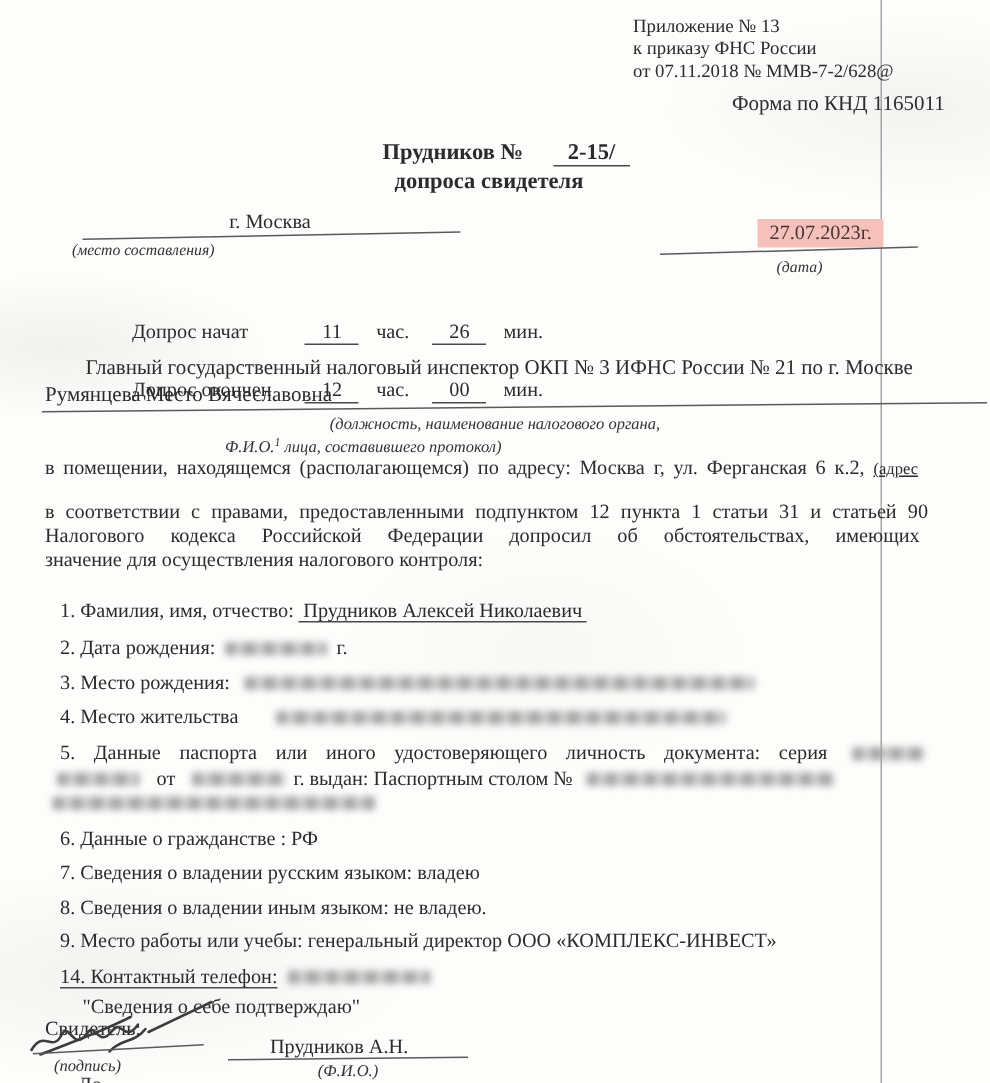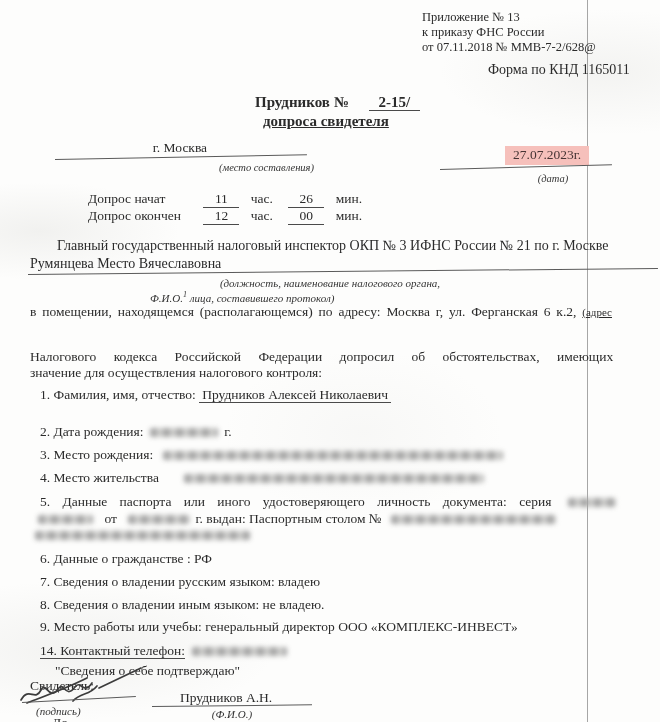--- a/index.html
+++ b/index.html
@@ -19,21 +19,21 @@
   .small{font-size:11px;text-decoration:underline;}
   .cap{font-style:italic;font-size:10.5px;color:#333;}
   .rule{position:absolute;height:0;border-top:1px solid #5a5a5a;transform-origin:left center;}
   .u{border-bottom:1px solid #4a4a4a;}
   .redact{
     display:inline-block;height:9px;border-radius:2px;vertical-align:-1px;
     background:repeating-linear-gradient(90deg,#8f8f8f 0 7px,#c2c2c0 7px 13px);
     filter:blur(2.6px);opacity:.8;
   }
   .vline{position:absolute;width:1px;background:rgba(95,95,95,.55);}
-  .times-label{display:inline-block;width:104px;}
+  .times-label{display:inline-block;width:104px;margin-top:22px;}
   .tval{display:inline-block;min-width:36px;text-align:center;border-bottom:1px solid #4a4a4a;margin:0 8px;}
   .unit{margin-right:4px;}
   .ws2{word-spacing:2.5px;}
   .ws4{word-spacing:4px;}
   .ws14{word-spacing:14px;}
   .ws9{word-spacing:9px;}
   sup{font-size:8px;}
 </style>
 </head>
 <body>
@@ -47,29 +47,29 @@
     <div>к приказу ФНС России</div>
     <div>от 07.11.2018 № ММВ-7-2/628@</div>
   </div>
 
   <div class="abs" style="left:488px;top:62px;font-size:14px;">Форма по КНД 1165011</div>
 
   <div class="abs b" style="left:255px;top:94px;font-size:15px;">
     <span>Прудников №</span>
     <span class="u" style="margin-left:16px;padding:0 10px;">2-15/</span>
   </div>
-  <div class="abs b" style="left:263px;top:113px;font-size:15px;text-decoration:underline;">допроса свидетеля</div>
+  <div class="abs b" style="left:263px;top:113px;font-size:15px;">допроса свидетеля</div>
 
   <div class="abs" style="left:55px;top:140px;width:250px;text-align:center;">г. Москва</div>
   <div class="rule" style="left:55px;top:159px;width:252px;transform:rotate(-1.1deg);"></div>
-  <div class="abs cap" style="left:64px;top:162px;width:250px;text-align:right;">(место составления)</div>
+  <div class="abs cap" style="left:48px;top:162px;width:250px;text-align:left;">(место составления)</div>
 
   <div class="abs" style="left:505px;top:146px;background:#f6c0bb;padding:1px 8px 2px;color:#463434;">27.07.2023г.</div>
   <div class="rule" style="left:440px;top:169px;width:172px;transform:rotate(-1.6deg);"></div>
-  <div class="abs cap" style="left:498px;top:173px;width:110px;text-align:center;">(дата)</div>
+  <div class="abs cap" style="left:478px;top:173px;width:110px;text-align:center;">(дата)</div>
 
   <div class="abs" style="left:88px;top:191px;line-height:16px;">
     <div>
       <span class="times-label">Допрос начат</span>
       <span class="tval">11</span>
       <span class="unit">час.</span>
       <span class="tval">26</span>
       <span class="unit">мин.</span>
     </div>
     <div>
@@ -81,24 +81,25 @@
     </div>
   </div>
 
   <div class="abs" style="left:57px;top:238px;font-size:14px;">Главный государственный налоговый инспектор ОКП № 3  ИФНС России № 21 по г. Москве</div>
   <div class="abs" style="left:30px;top:256px;font-size:14px;">Румянцева Место Вячеславовна</div>
   <div class="rule" style="left:28px;top:274px;width:630px;transform:rotate(-0.55deg);"></div>
   <div class="abs cap" style="left:150px;top:277px;width:360px;text-align:center;font-size:11px;">(должность, наименование налогового органа,</div>
   <div class="abs cap" style="left:150px;top:290px;width:360px;font-size:11px;"><span>Ф.И.О.</span><sup>1</sup><span> лица, составившего протокол)</span></div>
 
   <div class="abs ws2" style="left:30px;top:304px;"><span>в помещении, находящемся (располагающемся) по адресу: Москва г, ул. Ферганская 6 к.2,</span> <span class="small">(адрес</span></div>
+  <div class="abs ws4" style="left:30px;top:333px;">в соответствии с правами, предоставленными подпунктом 12 пункта 1 статьи 31 и статьей 90</div>
   <div class="abs ws14" style="left:30px;top:349px;">Налогового кодекса Российской Федерации допросил об обстоятельствах, имеющих</div>
   <div class="abs" style="left:30px;top:365px;">значение для осуществления налогового контроля:</div>
 
-  <div class="abs" style="left:40px;top:387px;">
+  <div class="abs" style="left:40px;top:399px;">
     <span>1. Фамилия, имя, отчество:</span>
     <span class="u" style="padding:0 3px;">Прудников Алексей Николаевич</span>
   </div>
 
   <div class="abs" style="left:40px;top:424px;">
     <span>2. Дата рождения:</span>
     <span class="redact" style="width:68px;margin:0 3px;"></span>
     <span>г.</span>
   </div>
 

